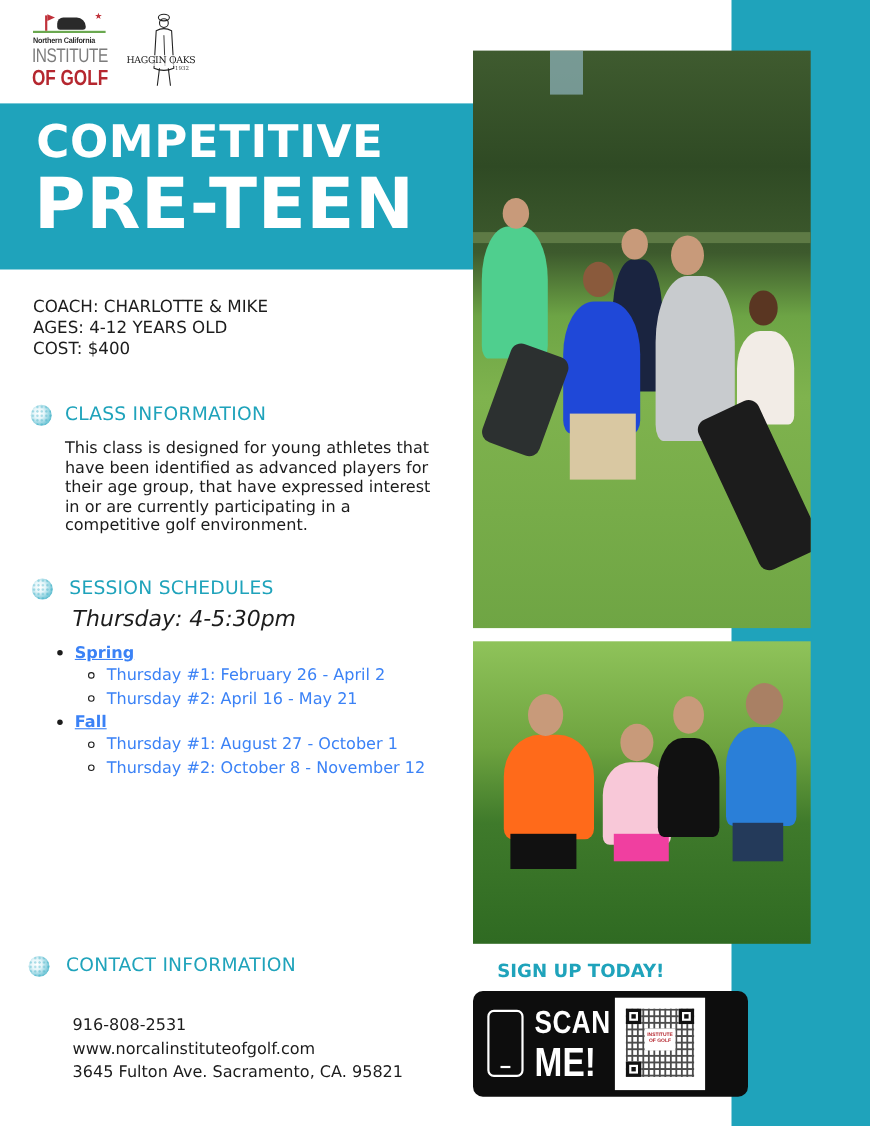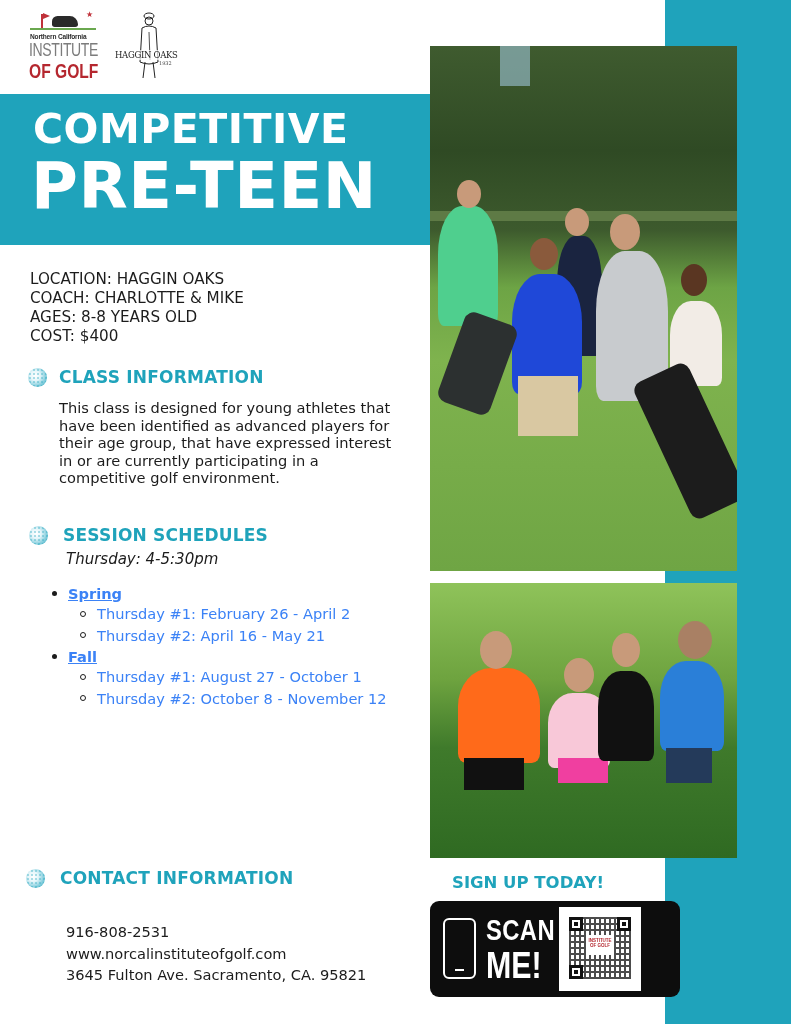--- a/index.html
+++ b/index.html
@@ -29,25 +29,25 @@
   .banner .t1 { position: absolute; left: 33px; top: 15px; font-family: "DejaVu Sans", sans-serif; font-weight: bold; font-size: 41px; color: #fff; letter-spacing: 0.5px; line-height: 1; }
   .banner .t2 { position: absolute; left: 31px; top: 60px; font-family: "DejaVu Sans", sans-serif; font-weight: bold; font-size: 64px; color: #fff; letter-spacing: 0.5px; line-height: 1; }
 
   
   .details { position: absolute; left: 30px; top: 270px; font-size: 15.2px; line-height: 19px; color: #1c1c1c; }
   .details div { white-space: nowrap; }
 
   .section-head { position: absolute; display: flex; align-items: center; }
   .ball { width: 19px; height: 19px; border-radius: 50%; background: radial-gradient(circle at 38% 40%, #ffffff 0%, #e6f6fa 30%, #8fd2e0 60%, #1fa3bb 100%); margin-right: 12px; position: relative; }
   .ball::after { content: ""; position: absolute; inset: 0; border-radius: 50%; background-image: radial-gradient(circle, rgba(31,163,187,0.35) 1px, transparent 1.2px); background-size: 4px 4px; }
-  .section-head .label { font-family: "DejaVu Sans", sans-serif; font-weight: bold; font-size: 17px; color: #1fa3bb; letter-spacing: 0.2px; white-space: nowrap; }
+  .section-head .label { font-family: "DejaVu Sans", sans-serif; font-weight: normal; font-size: 17px; color: #1fa3bb; letter-spacing: 0.2px; white-space: nowrap; }
 
   .class-body { position: absolute; left: 59px; top: 399px; width: 340px; font-size: 14.6px; line-height: 17.5px; color: #1c1c1c; }
 
-  .sched-time { position: absolute; left: 66px; top: 550px; font-style: italic; font-size: 15px; color: #1c1c1c; }
+  .sched-time { position: absolute; left: 66px; top: 550px; font-style: italic; font-size: 20px; color: #1c1c1c; }
 
   .sched-list { position: absolute; left: 52px; top: 583px; font-size: 14.6px; color: #3b82f6; }
   .season { display: flex; align-items: center; height: 20px; }
   .season .dot { width: 5px; height: 5px; border-radius: 50%; background: #1c1c1c; margin-right: 11px; }
   .season .name { font-weight: bold; text-decoration: underline; }
   .session { display: flex; align-items: center; height: 21.5px; padding-left: 28px; white-space: nowrap; }
   .session .circ { width: 6px; height: 6px; border-radius: 50%; border: 1.2px solid #1c1c1c; margin-right: 11px; }
 
   .contact { position: absolute; left: 66px; top: 921px; font-size: 14.6px; line-height: 21.5px; color: #1c1c1c; }
   .contact div { white-space: nowrap; }
@@ -102,23 +102,22 @@
   <div class="name">HAGGIN OAKS</div>
   <div class="year">1932</div>
 </div>
 
 <div class="banner">
   <div class="t1">COMPETITIVE</div>
   <div class="t2">PRE-TEEN</div>
 </div>
 
 <div class="details">
-  <div>LOCATION: HAGGIN OAKS</div>
   <div>COACH: CHARLOTTE &amp; MIKE</div>
-  <div>AGES: 8-8 YEARS OLD</div>
+  <div>AGES: 4-12 YEARS OLD</div>
   <div>COST: $400</div>
 </div>
 
 <div class="section-head" style="left:28px; top:367px;">
   <div class="ball"></div>
   <div class="label">CLASS INFORMATION</div>
 </div>
 <div class="class-body">This class is designed for young athletes that have been identified as advanced players for their age group, that have expressed interest in or are currently participating in a competitive golf environment.</div>
 
 <div class="section-head" style="left:29px; top:525px;justify-content:flex-end;">

